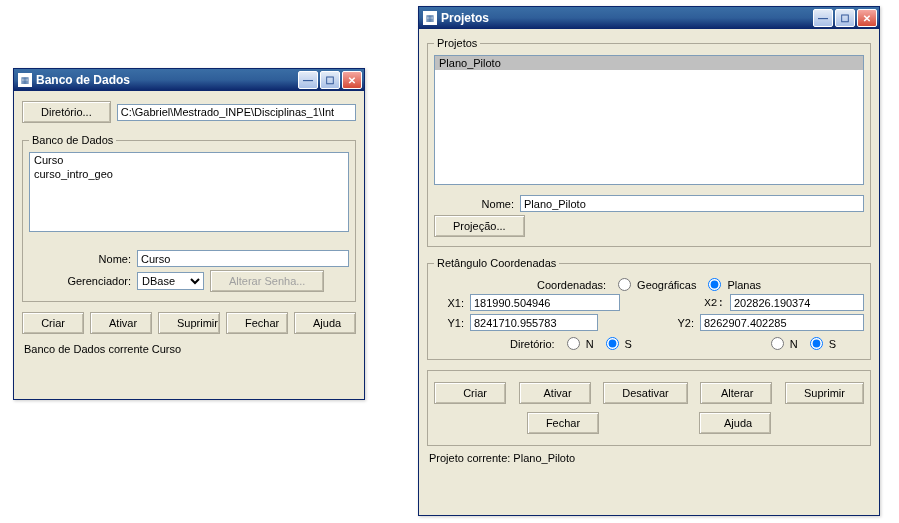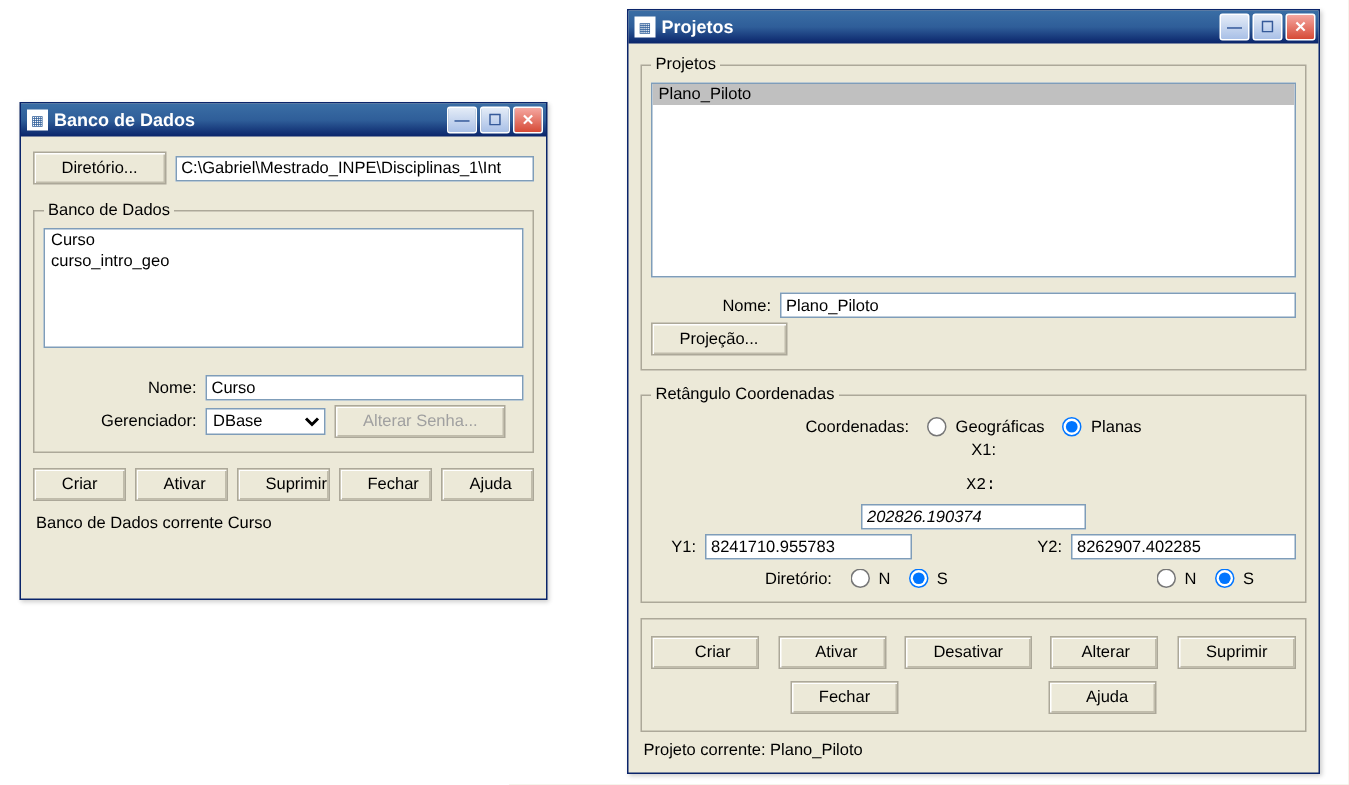--- a/index.html
+++ b/index.html
@@ -170,21 +170,21 @@
       <div class="listbox" style="height:78px;">
         <div class="list-item">Curso</div>
         <div class="list-item">curso_intro_geo</div>
       </div>
       <div class="row" style="margin-top:18px;">
         <span class="label" style="width:102px;">Nome:</span>
         <input type="text" class="field" style="flex: 1 1 0%;" value="Curso">
       </div>
       <div class="row">
         <span class="label" style="width:102px;">Gerenciador:</span>
-        <select class="field" style="width:80px;">
+        <select class="field" style="width:67px;">
           <option>DBase</option>
         </select>
         <button class="btn" disabled="" style="min-width:90px;">Alterar Senha...</button>
       </div>
     </fieldset>
 
     <div class="row" style="justify-content:space-between; margin-top:6px;">
       <button class="btn">Criar</button>
       <button class="btn">Ativar</button>
       <button class="btn">Suprimir</button>
@@ -228,33 +228,34 @@
         <span class="radio-group">
           <input type="radio" name="coord" style="">
             <span>Geográficas</span>
         </span>
         <span class="radio-group">
           <input type="radio" name="coord" checked="" style="">
             <span>Planas</span>
         </span>
       </div>
 
-      <div class="row" style="margin-top:0;flex-direction:column;">
+      <div class="row" style="margin-top:0;">
         <span class="label" style="width:30px;">X1:</span>
+        <input type="text" class="field" style="width: 150px;" value="181990.504946">
         <span style="flex:1"></span>
         <span class="label" style="width:30px;font-family:Liberation Mono, monospace;">X2:</span>
-        <input type="text" class="field" style="width: 150px; font-style: italic;" value="202826.190374">
+        <input type="text" class="field" style="width: 134px;" value="202826.190374">
       </div>
 
       <div class="row">
         <span class="label" style="width:30px;">Y1:</span>
-        <input type="text" class="field" style="width: 138px;" value="8241710.955783">
+        <input type="text" class="field" style="width: 128px;" value="8241710.955783">
         <span style="flex:1"></span>
         <span class="label" style="width:30px;">Y2:</span>
-        <input type="text" class="field" style="width: 150px;" value="8262907.402285">
+        <input type="text" class="field" style="width: 164px;" value="8262907.402285">
       </div>
 
       <div class="row" style="margin-top:6px;">
         <span style="width:70px;"></span>
         <span class="label">Diretório:</span>
         <span class="radio-group">
           <input type="radio" name="hem1" style="">
             <span>N</span>
         </span>
         <span class="radio-group">

